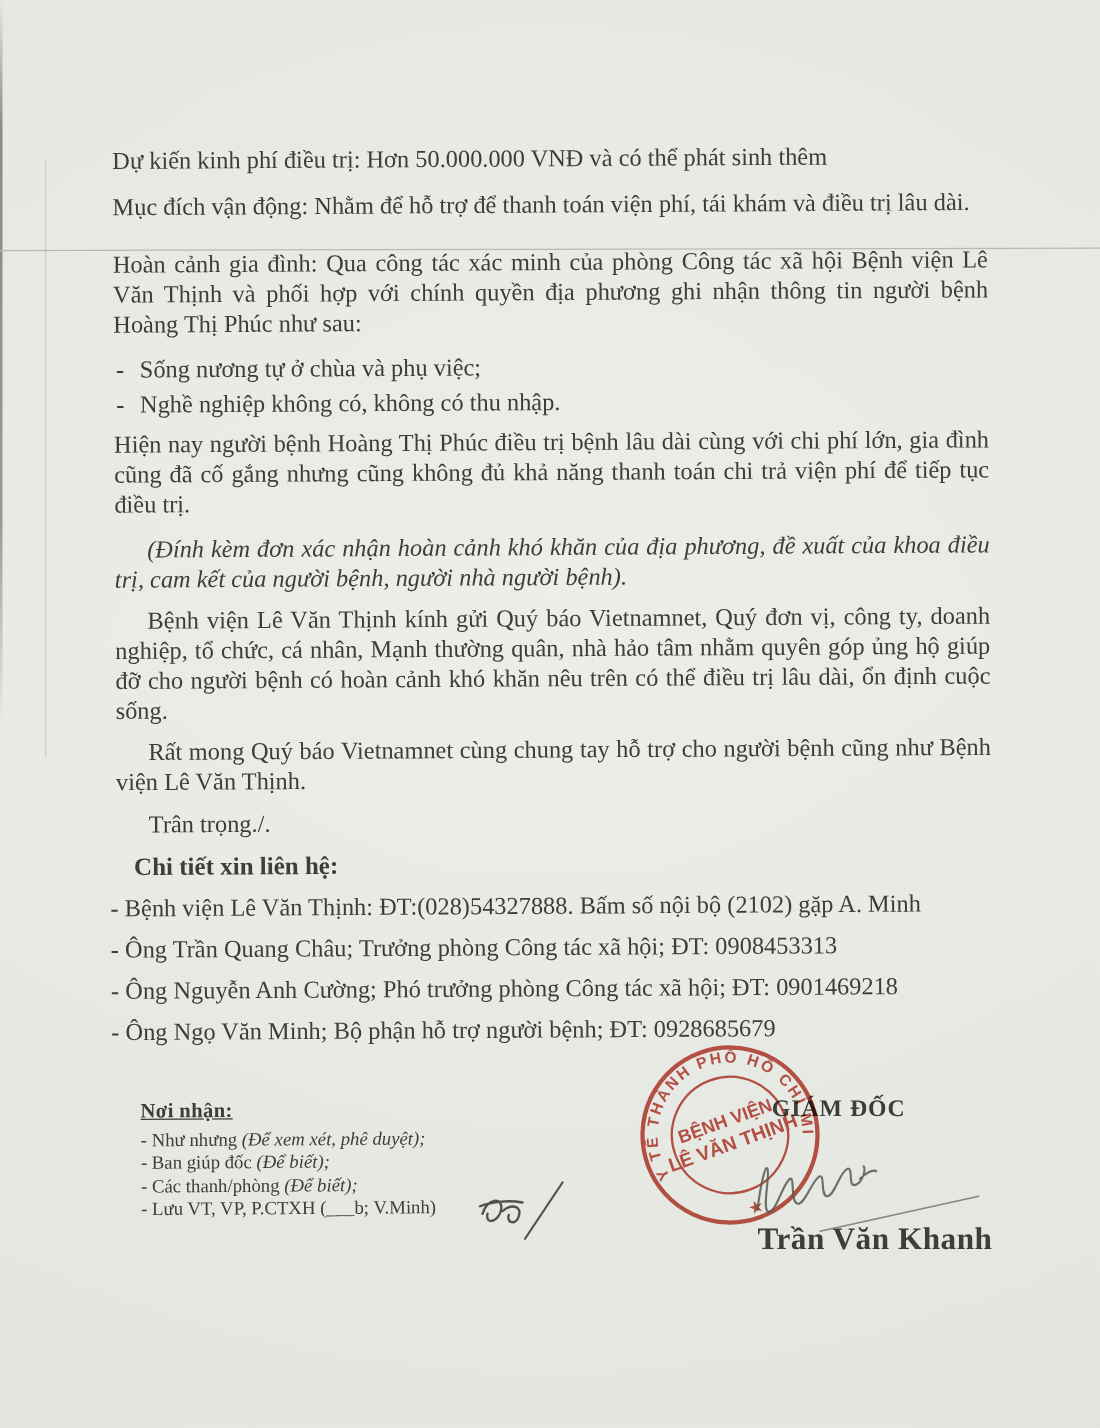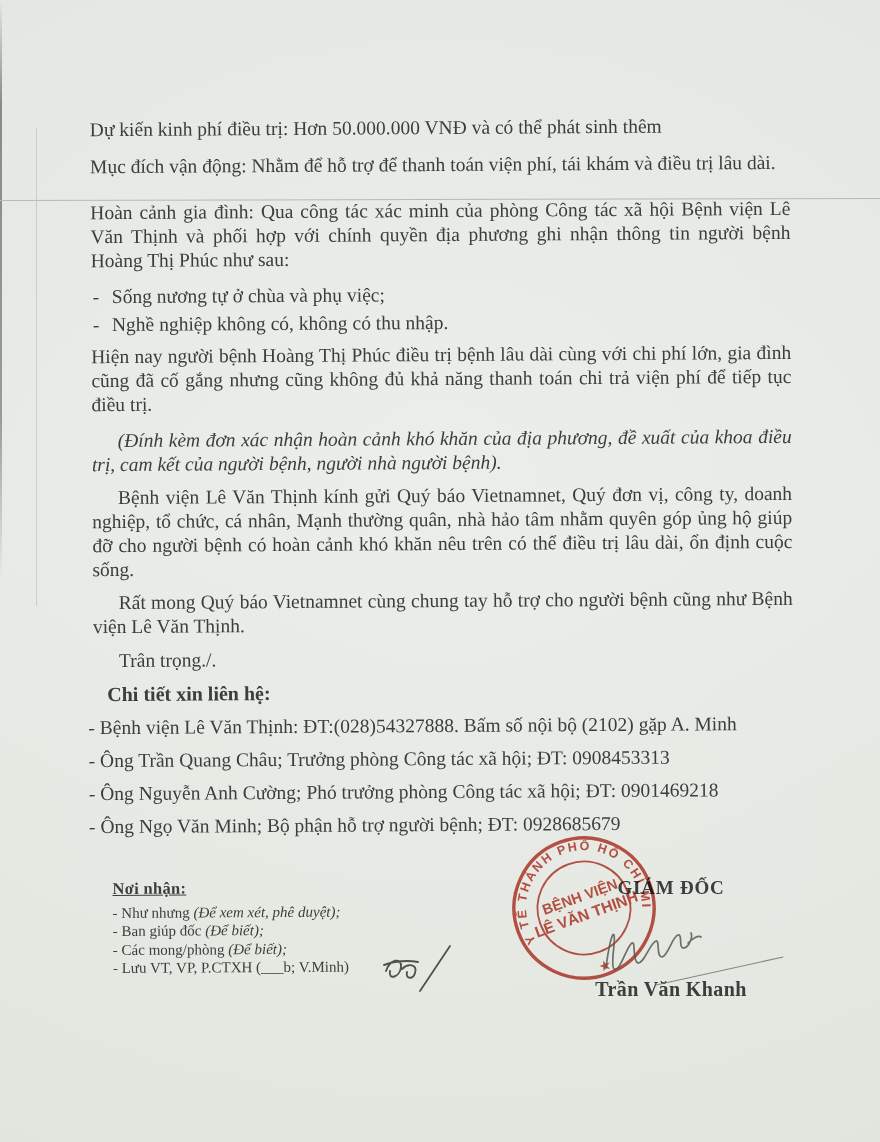--- a/index.html
+++ b/index.html
@@ -36,21 +36,21 @@
   .m-hope{margin-top:9px !important;}
   .m-close{margin-top:10px !important;}
   .contact-heading{margin-top:9px !important;margin-left:14px !important;font-weight:bold;font-size:20px;}
   .contact-line{margin:10px 0 0 -5px !important;line-height:23px;}
   .recipients{margin-top:42px;margin-left:18px;width:370px;font-size:15px;line-height:18.5px;}
   .recipients h4{margin:0 0 5px 0;font-size:16.5px;font-weight:bold;text-decoration:underline;letter-spacing:.3px;}
   .recipients p{margin:0;}
   .recipients i{}
   .sign-block{position:absolute;left:548px;top:877px;width:246px;text-align:center;}
   .sign-title{font-weight:bold;font-size:19px;letter-spacing:.8px;}
-  .sign-name{font-weight:bold;font-size:20px;margin-top:79px;letter-spacing:.4px;}
+  .sign-name{font-weight:bold;font-size:25px;margin-top:79px;letter-spacing:.4px;text-align:right;}
   .stamp{position:absolute;left:509px;top:833px;width:150px;height:150px;
     transform:rotate(-20deg);opacity:.9;mix-blend-mode:multiply;}
   .stamp svg{display:block;}
   .stamp .ring-text{font-family:"Liberation Sans","DejaVu Sans",sans-serif;font-weight:bold;
     font-size:12.5px;letter-spacing:2px;fill:var(--stamp_red);}
   .stamp .center-text{font-family:"Liberation Sans","DejaVu Sans",sans-serif;font-weight:bold;
     fill:var(--stamp_red);text-anchor:middle;}
   .stamp .star{font-size:14px;fill:var(--stamp_red);text-anchor:middle;}
   .signature{position:absolute;left:588px;top:913px;}
   .hand-mark{position:absolute;left:378px;top:941px;}
@@ -95,21 +95,21 @@
 
     <p class="contact-line">- Bệnh viện Lê Văn Thịnh: ĐT:(028)54327888. Bấm số nội bộ (2102) gặp A. Minh</p>
     <p class="contact-line">- Ông Trần Quang Châu; Trưởng phòng Công tác xã hội; ĐT: 0908453313</p>
     <p class="contact-line">- Ông Nguyễn Anh Cường; Phó trưởng phòng Công tác xã hội; ĐT: 0901469218</p>
     <p class="contact-line">- Ông Ngọ Văn Minh; Bộ phận hỗ trợ người bệnh; ĐT: 0928685679</p>
 
     <div class="recipients">
       <h4>Nơi nhận:</h4>
       <p><span>- Như nhưng </span><i>(Để xem xét, phê duyệt);</i></p>
       <p><span>- Ban giúp đốc </span><i>(Để biết);</i></p>
-      <p><span>- Các mong/phòng </span><i>(Để biết);</i></p>
+      <p><span>- Các thanh/phòng </span><i>(Để biết);</i></p>
       <p><span>- Lưu VT, VP, P.CTXH (___b; V.Minh)</span><i></i></p>
     </div>
   </div>
 
   <div class="sign-block">
     <div class="sign-title">GIÁM ĐỐC</div>
     <div class="sign-name">Trần Văn Khanh</div>
   </div>
 
   <div class="stamp">

